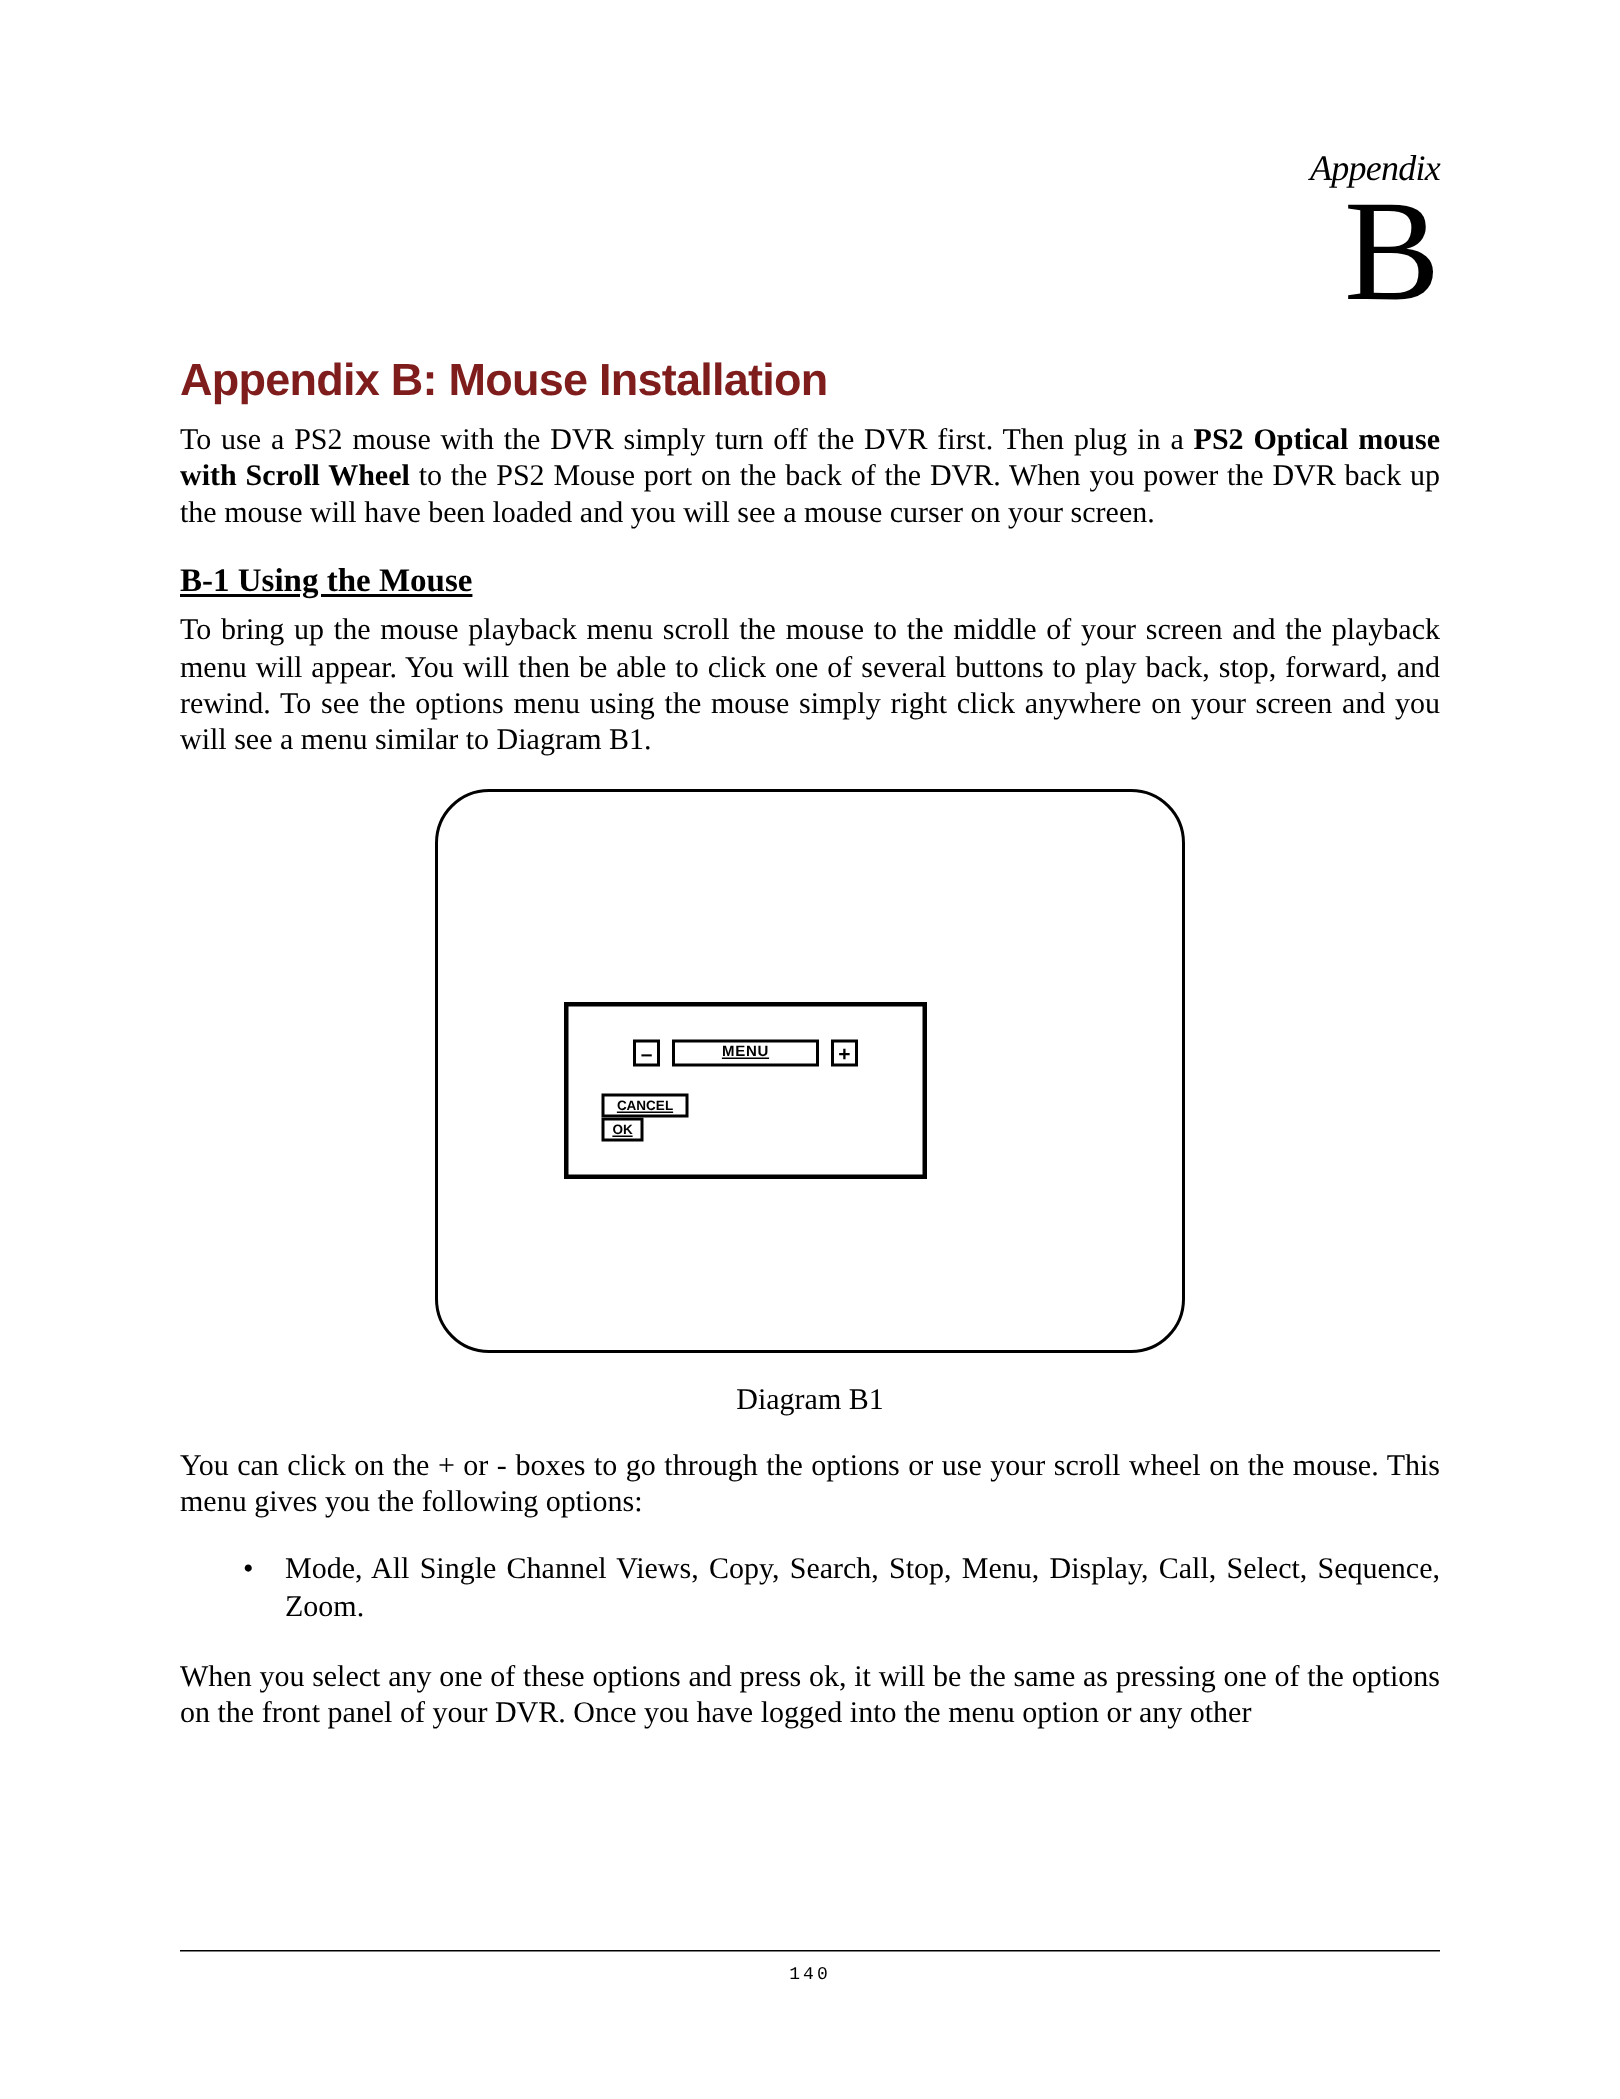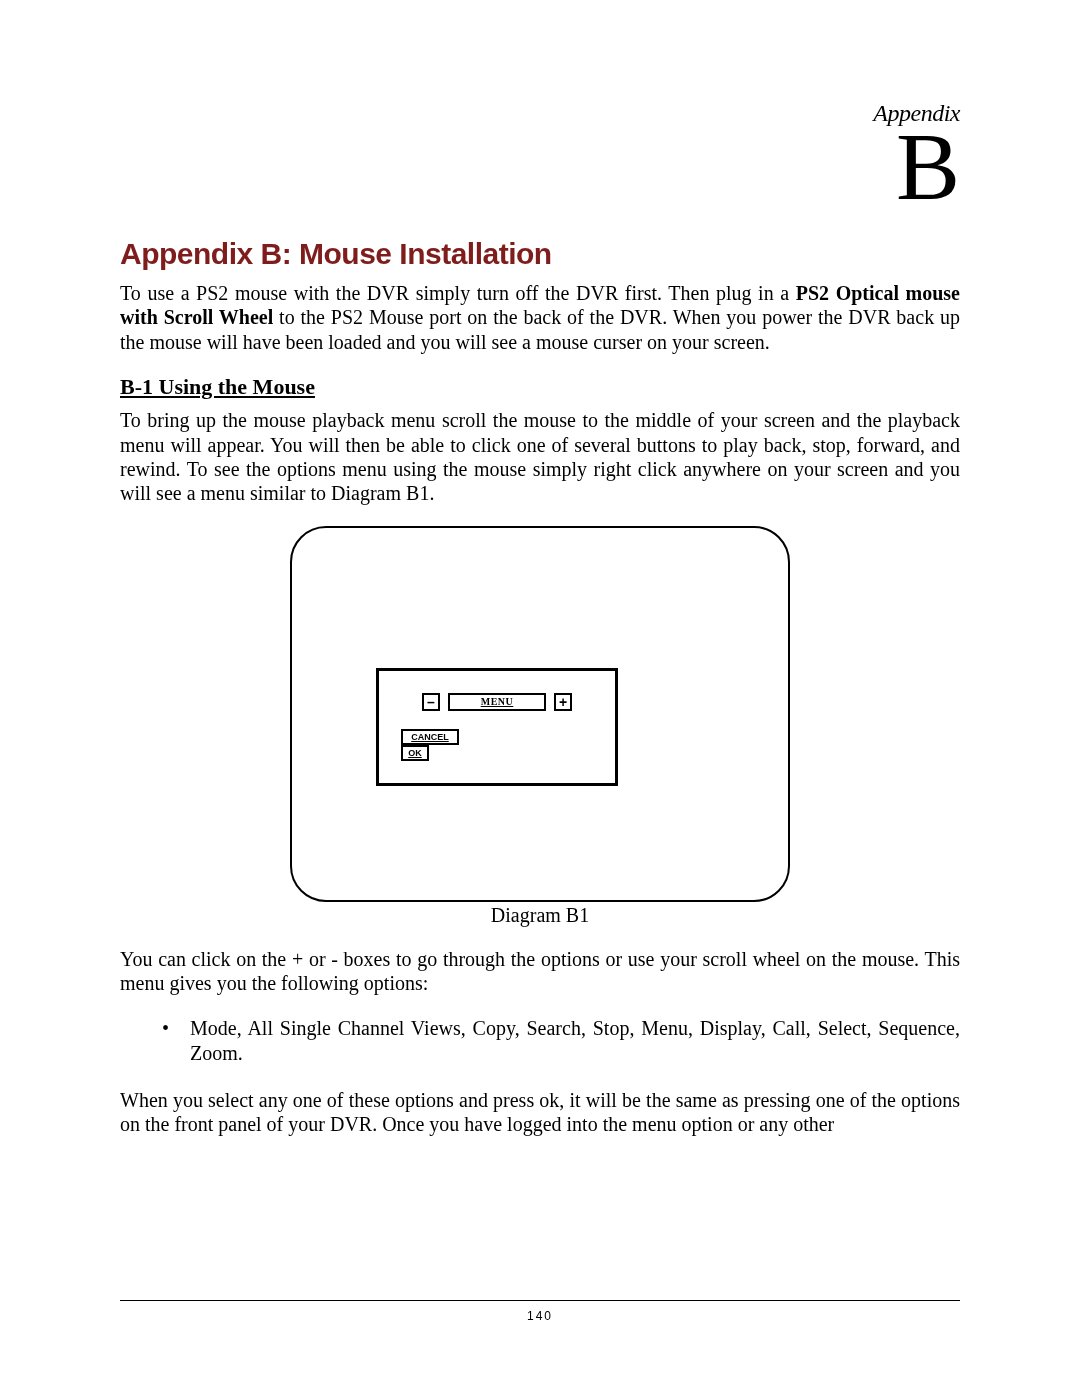--- a/index.html
+++ b/index.html
@@ -97,21 +97,21 @@
     line-height: 1;
     box-sizing: border-box;
     background: #fff;
   }
   .long-btn {
     height: 18px;
     border: 2px solid #000;
     display: inline-flex;
     align-items: center;
     justify-content: center;
-    font-family: Liberation Serif, serif;
+    font-family: Liberation Sans, sans-serif;
     font-weight: bold;
     font-size: 10px;
     letter-spacing: 0.5px;
     padding: 0 4px;
     box-sizing: border-box;
     background: #fff;
     text-decoration: underline;
   }
   .menu-btn-wide { width: 98px; }
   .cancel-row {
@@ -131,21 +131,21 @@
     justify-content: center;
     box-sizing: border-box;
     background: #fff;
     text-decoration: underline;
   }
   .cancel-btn { width: 58px; }
   .ok-btn { width: 28px; }
   .diagram-caption {
     text-align: center;
     font-size: 20px;
-    margin: 2px 0 20px 0;
+    margin: 20px 0 20px 0;
   }
   .bullet-block {
     margin: 0 0 22px 0;
     padding-left: 42px;
   }
   .bullet-row {
     display: flex;
     font-size: 20px;
     line-height: 1.25;
     text-align: justify;
@@ -160,21 +160,21 @@
     left: 120px;
     right: 120px;
   }
   .footer-rule {
     border: none;
     border-top: 1.5px solid #000;
     margin: 0 0 8px 0;
   }
   .page-number {
     text-align: center;
-    font-family: Liberation Sans, sans-serif;
+    font-family: Liberation Mono, monospace;
     font-size: 12px;
     letter-spacing: 2px;
   }
 </style>
 </head>
 <body>
 
 <div class="page">
 
   <div class="appendix-label">Appendix</div>

